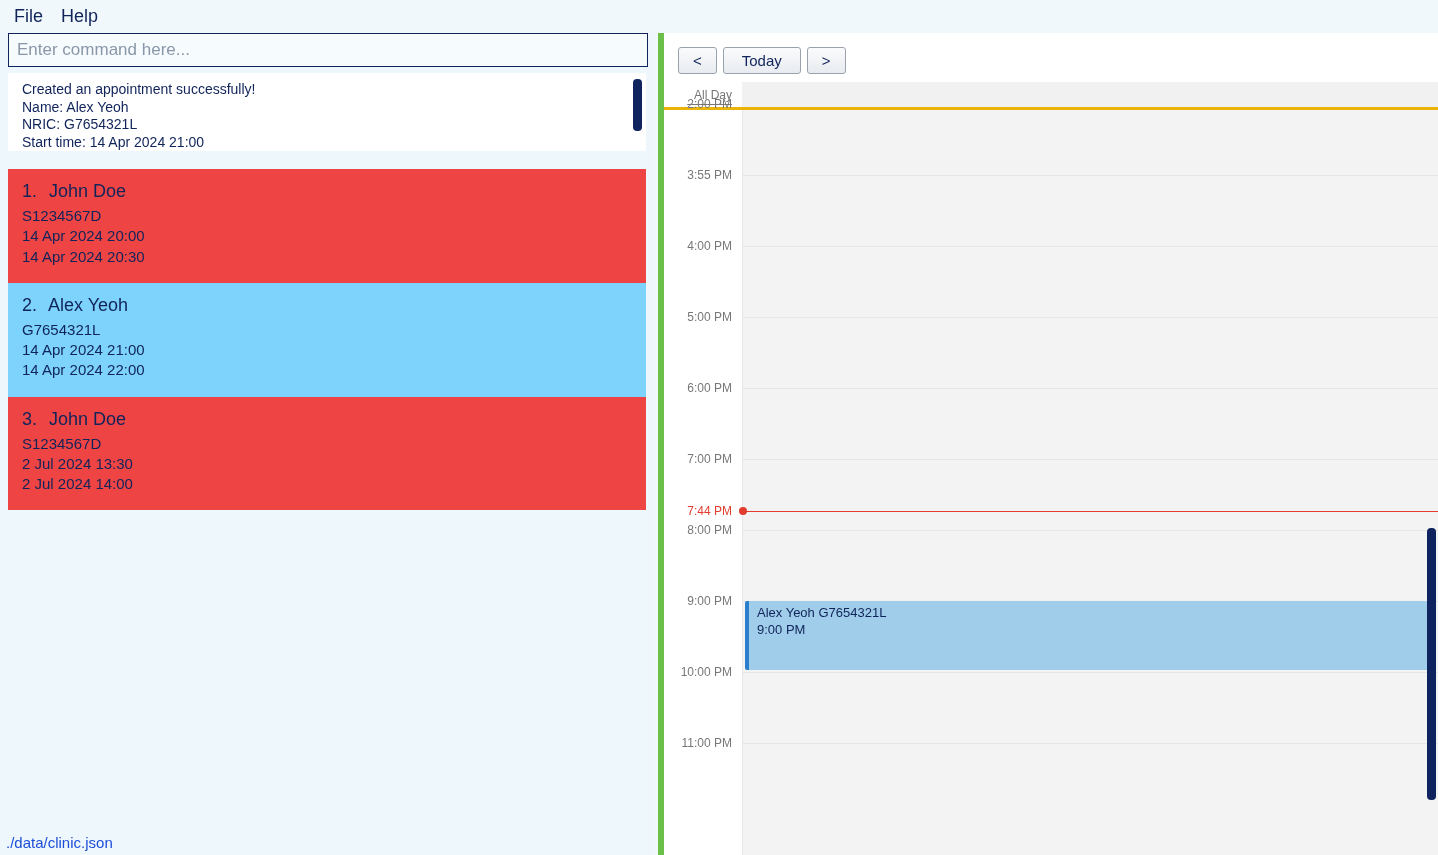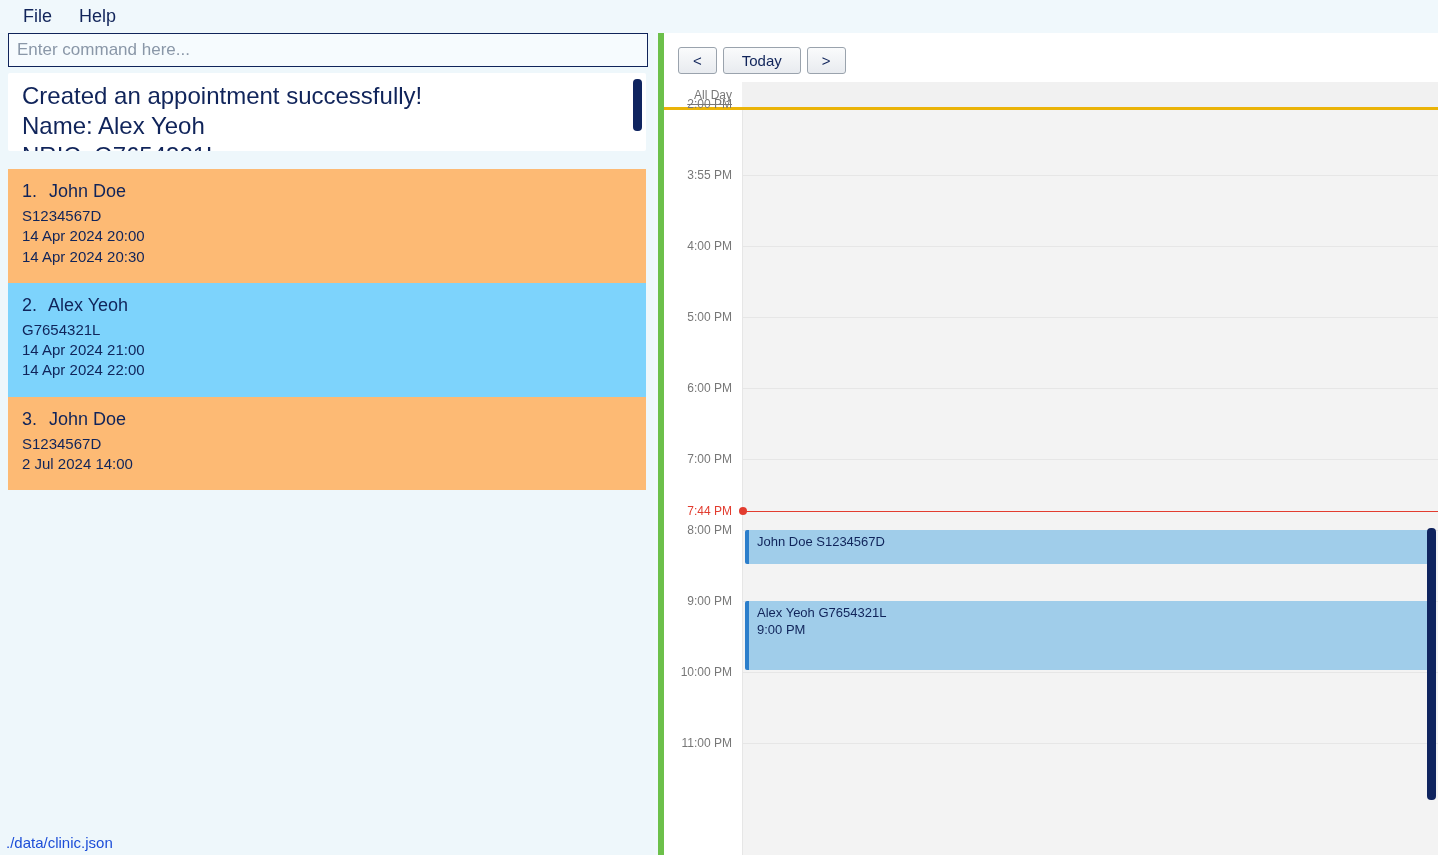--- a/index.html
+++ b/index.html
@@ -1,34 +1,34 @@
 <!DOCTYPE html>
 <html><head>
 <meta charset="utf-8">
 <style>
   * { box-sizing: border-box; margin: 0; padding: 0; font-family: -apple-system, BlinkMacSystemFont, "Segoe UI", Helvetica, Arial, sans-serif; }
   html, body { width: 1438px; height: 855px; overflow: hidden; background:#f0f8fc; }
   .root { display:flex; flex-direction:column; width:100%; height:100%; }
   .menubar { display:flex; gap:18px; padding:6px 14px 6px 14px; font-size:18px; color:#11245a; }
-  .menubar span { cursor:pointer;margin-left:9px; }
+  .menubar span { cursor:pointer; }
   .main { flex:1; display:flex; min-height:0; }
   .left { width:654px; display:flex; flex-direction:column; padding:0 0 0 0; background:#eef7fb; position:relative;}
   .cmdbox-wrap { padding:0 8px 0 8px; }
   .cmdbox { width:640px; height:34px; border:1px solid #10245a; background:#f6fbfe; font-size:17px; padding:16px 8px; color:#10245a; }
   .cmdbox::placeholder { color:#8a97a8; }
   .result { margin:6px 8px 0 8px; background:#ffffff; border-radius:2px; height:78px; position:relative; overflow:hidden; }
-  .result-inner { padding:8px 14px 8px 14px; font-size:24px; color:#10245a; line-height:1.25; }
+  .result-inner { padding:8px 14px 8px 14px; font-size:14px; color:#10245a; line-height:1.25; }
   .result-inner div { white-space:nowrap; }
   .result-scroll { position:absolute; right:4px; top:6px; width:9px; height:52px; background:#0f245f; border-radius:4px; }
   .list { margin:18px 8px 0 8px; display:flex; flex-direction:column; gap:0; }
   .card { padding:12px 14px 16px 14px; }
   .card .title-row { font-size:18px; color:#10245a; margin-bottom:4px; }
   .card .idx { display:inline-block; width:22px; }
   .card .meta { font-size:15px; color:#10245a; line-height:1.35; }
-  .card.light { background:#fdba74; }
+  .card.light { background:#ef4444; }
   .card.sel { background:#7dd3fc; }
   .statusbar { position:absolute; left:0; bottom:0; padding:4px 6px; font-size:15px; color:#1d4ed8; }
   .divider { width:6px; background:#6cc04a; min-height:100%; }
   .divider-pad-left { width:4px; background:#f0f8fc; }
   .right { flex:1; display:flex; flex-direction:column; background:#ffffff; }
   .right-top { display:flex; align-items:center; justify-content:space-between; padding:14px 24px 8px 14px; }
   .nav-group { display:flex; gap:6px; }
   .nav-btn { border:1px solid #9aa3ad; background:linear-gradient(#fafbfc,#e8ebef); font-size:15px; color:#10245a; padding:4px 14px; border-radius:3px; cursor:pointer; }
   .nav-btn.today { padding:4px 18px; }
   .date-title { font-size:28px; color:#0a0a0a; font-weight:400;}
@@ -93,20 +93,21 @@
           <div class="meta">14 Apr 2024 21:00</div>
           <div class="meta">14 Apr 2024 22:00</div>
         </div>
 
         <div class="card light">
           <div class="title-row">
             <span class="idx">3.</span>
             <span>John Doe</span>
           </div>
           <div class="meta">S1234567D</div>
+          <div class="meta">2 Jul 2024 13:30</div>
           <div class="meta">2 Jul 2024 14:00</div>
         </div>
       </div>
 
       <div class="statusbar">./data/clinic.json</div>
     </div>
 
     <div class="divider-pad-left"></div>
     <div class="divider"></div>
 
@@ -143,23 +144,20 @@
             <div class="hour-line" style="top: 136px;"></div>
             <div class="hour-line" style="top: 207px;"></div>
             <div class="hour-line" style="top: 278px;"></div>
             <div class="hour-line" style="top: 349px;"></div>
             <div class="hour-line" style="top: 420px;"></div>
             <div class="hour-line" style="top: 491px;"></div>
             <div class="hour-line" style="top: 562px;"></div>
             <div class="hour-line" style="top: 633px;"></div>
             <div class="now-line" style="top: 401.067px;"></div>
             <div class="now-dot" style="top: 401.067px; left: 0px;"></div>
-            <div class="event" style="top: 420px; height: 33.5px;">
-              <div>John Doe S1234567D</div>
-            </div>
             <div class="event" style="top: 491px; height: 69px;">
               <div>Alex Yeoh G7654321L</div>
               <div>9:00 PM</div>
             </div>
           </div>
         <div class="right-vscroll"></div>
       </div>
     </div>
   </div>
 </div>

